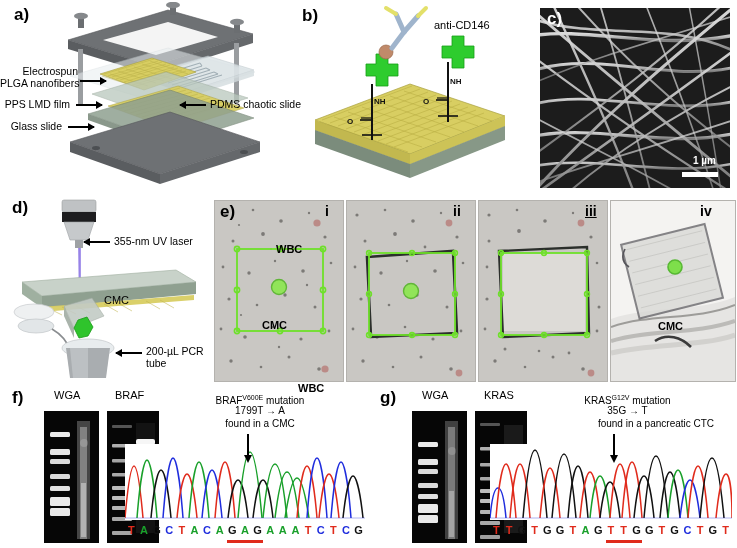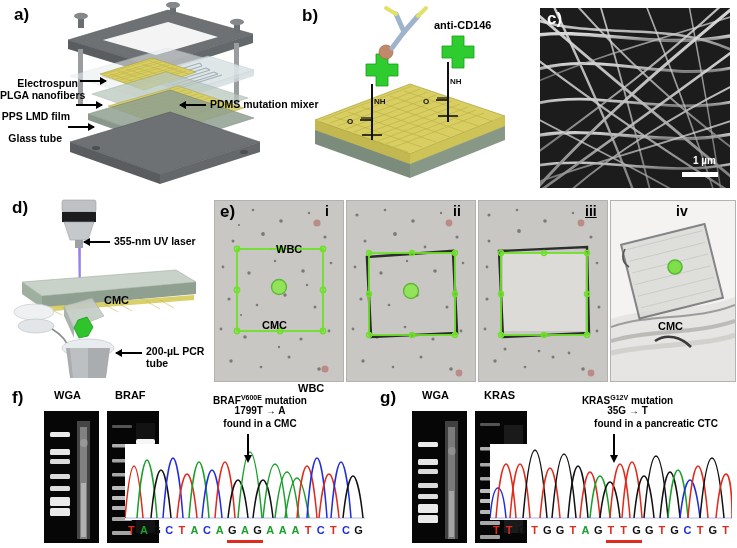--- a/index.html
+++ b/index.html
@@ -1,22 +1,22 @@
 <!DOCTYPE html>
 <html><head>
 <meta charset="utf-8">
 <style>
   html,body{margin:0;padding:0;background:#fff;}
   body{width:737px;height:548px;position:relative;overflow:hidden;
        font-family:"Liberation Sans",sans-serif;color:#000;}
   .fig{position:absolute;left:0;top:0;width:737px;height:548px;}
   .panel-letter{position:absolute;font-weight:bold;font-size:17px;color:#000;z-index:40;}
-  .lbl{position:absolute;font-size:10.5px;font-weight:700;line-height:11.5px;z-index:35;white-space:nowrap;}
+  .lbl{position:absolute;font-size:10.5px;font-weight:400;line-height:11.5px;z-index:35;white-space:nowrap;}
   .lbl-c{text-align:center;}
-  .lbl-r{text-align:right;margin-top:12px;}
+  .lbl-r{text-align:right;}
   .arrow-r{position:absolute;height:2px;background:#000;z-index:35;}
   .arrow-r:after{content:"";position:absolute;right:-1px;top:-3px;border-left:7px solid #000;
       border-top:4px solid transparent;border-bottom:4px solid transparent;}
   .arrow-l{position:absolute;height:2px;background:#000;z-index:35;}
   .arrow-l:after{content:"";position:absolute;left:-1px;top:-3px;border-right:7px solid #000;
       border-top:4px solid transparent;border-bottom:4px solid transparent;}
   .arrow-d{position:absolute;width:2px;background:#000;z-index:35;}
   .arrow-d:after{content:"";position:absolute;left:-3px;bottom:-7px;border-top:8px solid #000;
       border-left:4px solid transparent;border-right:4px solid transparent;}
   .ebox{position:absolute;background:#c8c6c2;border:1px solid #b4b2ae;overflow:hidden;}
@@ -91,25 +91,25 @@
       <ellipse cx="196" cy="150" rx="4" ry="2" fill="#4c4f52"></ellipse>
     </svg>
 
     <div class="lbl lbl-r" style="left:2px;top:66px;width:76px;">Electrospun</div>
     <div class="lbl lbl-r" style="left:0px;top:78px;width:78px;">PLGA nanofibers</div>
     <div class="arrow-r" style="left:80px;top:80px;width:26px;"></div>
 
     <div class="lbl lbl-r" style="left:0px;top:99px;width:70px;">PPS LMD film</div>
     <div class="arrow-r" style="left:76px;top:104px;width:26px;"></div>
 
-    <div class="lbl lbl-r" style="left:0px;top:121px;width:62px;">Glass tube</div>
+    <div class="lbl lbl-r" style="left:0px;top:121px;width:62px;">Glass slide</div>
     <div class="arrow-r" style="left:68px;top:126px;width:26px;"></div>
 
     <div class="arrow-l" style="left:180px;top:104px;width:26px;"></div>
-    <div class="lbl" style="left:210px;top:99px;">PDMS mutation mixer</div>
+    <div class="lbl" style="left:210px;top:99px;">PDMS chaotic slide</div>
   </div>
 
   <div>
     <div class="panel-letter" style="left:302px;top:6px;">b)</div>
     <svg width="215" height="185" style="position:absolute;left:300px;top:2px;">
 
       <polygon points="15,128 110,92 205,124 110,162" fill="#8fa090" stroke="#6f806f" stroke-width="0.7"></polygon>
       <polygon points="15,128 110,162 110,176 15,142" fill="#7b8c7c"></polygon>
       <polygon points="110,162 205,124 205,138 110,176" fill="#879887"></polygon>
 
@@ -411,21 +411,21 @@
           <g stroke="#b2b2ae" stroke-width="0.5" opacity="0.8">
             <path d="M22,38 L100,38 M22,50 L100,50 M22,62 L100,62 M22,74 L100,74 M22,86 L100,86 M22,98 L100,98"></path>
           </g>
         </g>
         <path d="M14,48 C10,56 12,62 18,66" fill="none" stroke="#56555a" stroke-width="1.6"></path>
 
         <circle cx="64" cy="66" r="7" fill="#74e03c" opacity="0.9" stroke="#4ab522" stroke-width="1.6"></circle>
         <path d="M44,140 C56,132 70,136 80,146" fill="none" stroke="#3a3a3a" stroke-width="2.6"></path>
       </svg>
     </div>
-    <div class="sub-rn" style="left:676px;top:203px;">iv</div>
+    <div class="sub-rn" style="left:700px;top:203px;">iv</div>
     <div class="sub-txt" style="left:658px;top:292px;">CMC</div>
   </div>
 
   <div>
     <div class="panel-letter" style="left:12px;top:388px;">f)</div>
     <div class="lbl" style="left:54px;top:390px;font-size:11px;">WGA</div>
     <div class="lbl" style="left:115px;top:390px;font-size:11px;">BRAF</div>
 
     <div class="gel" style="left:44px;top:411px;width:55px;height:132px;">
       <svg width="55" height="132">

